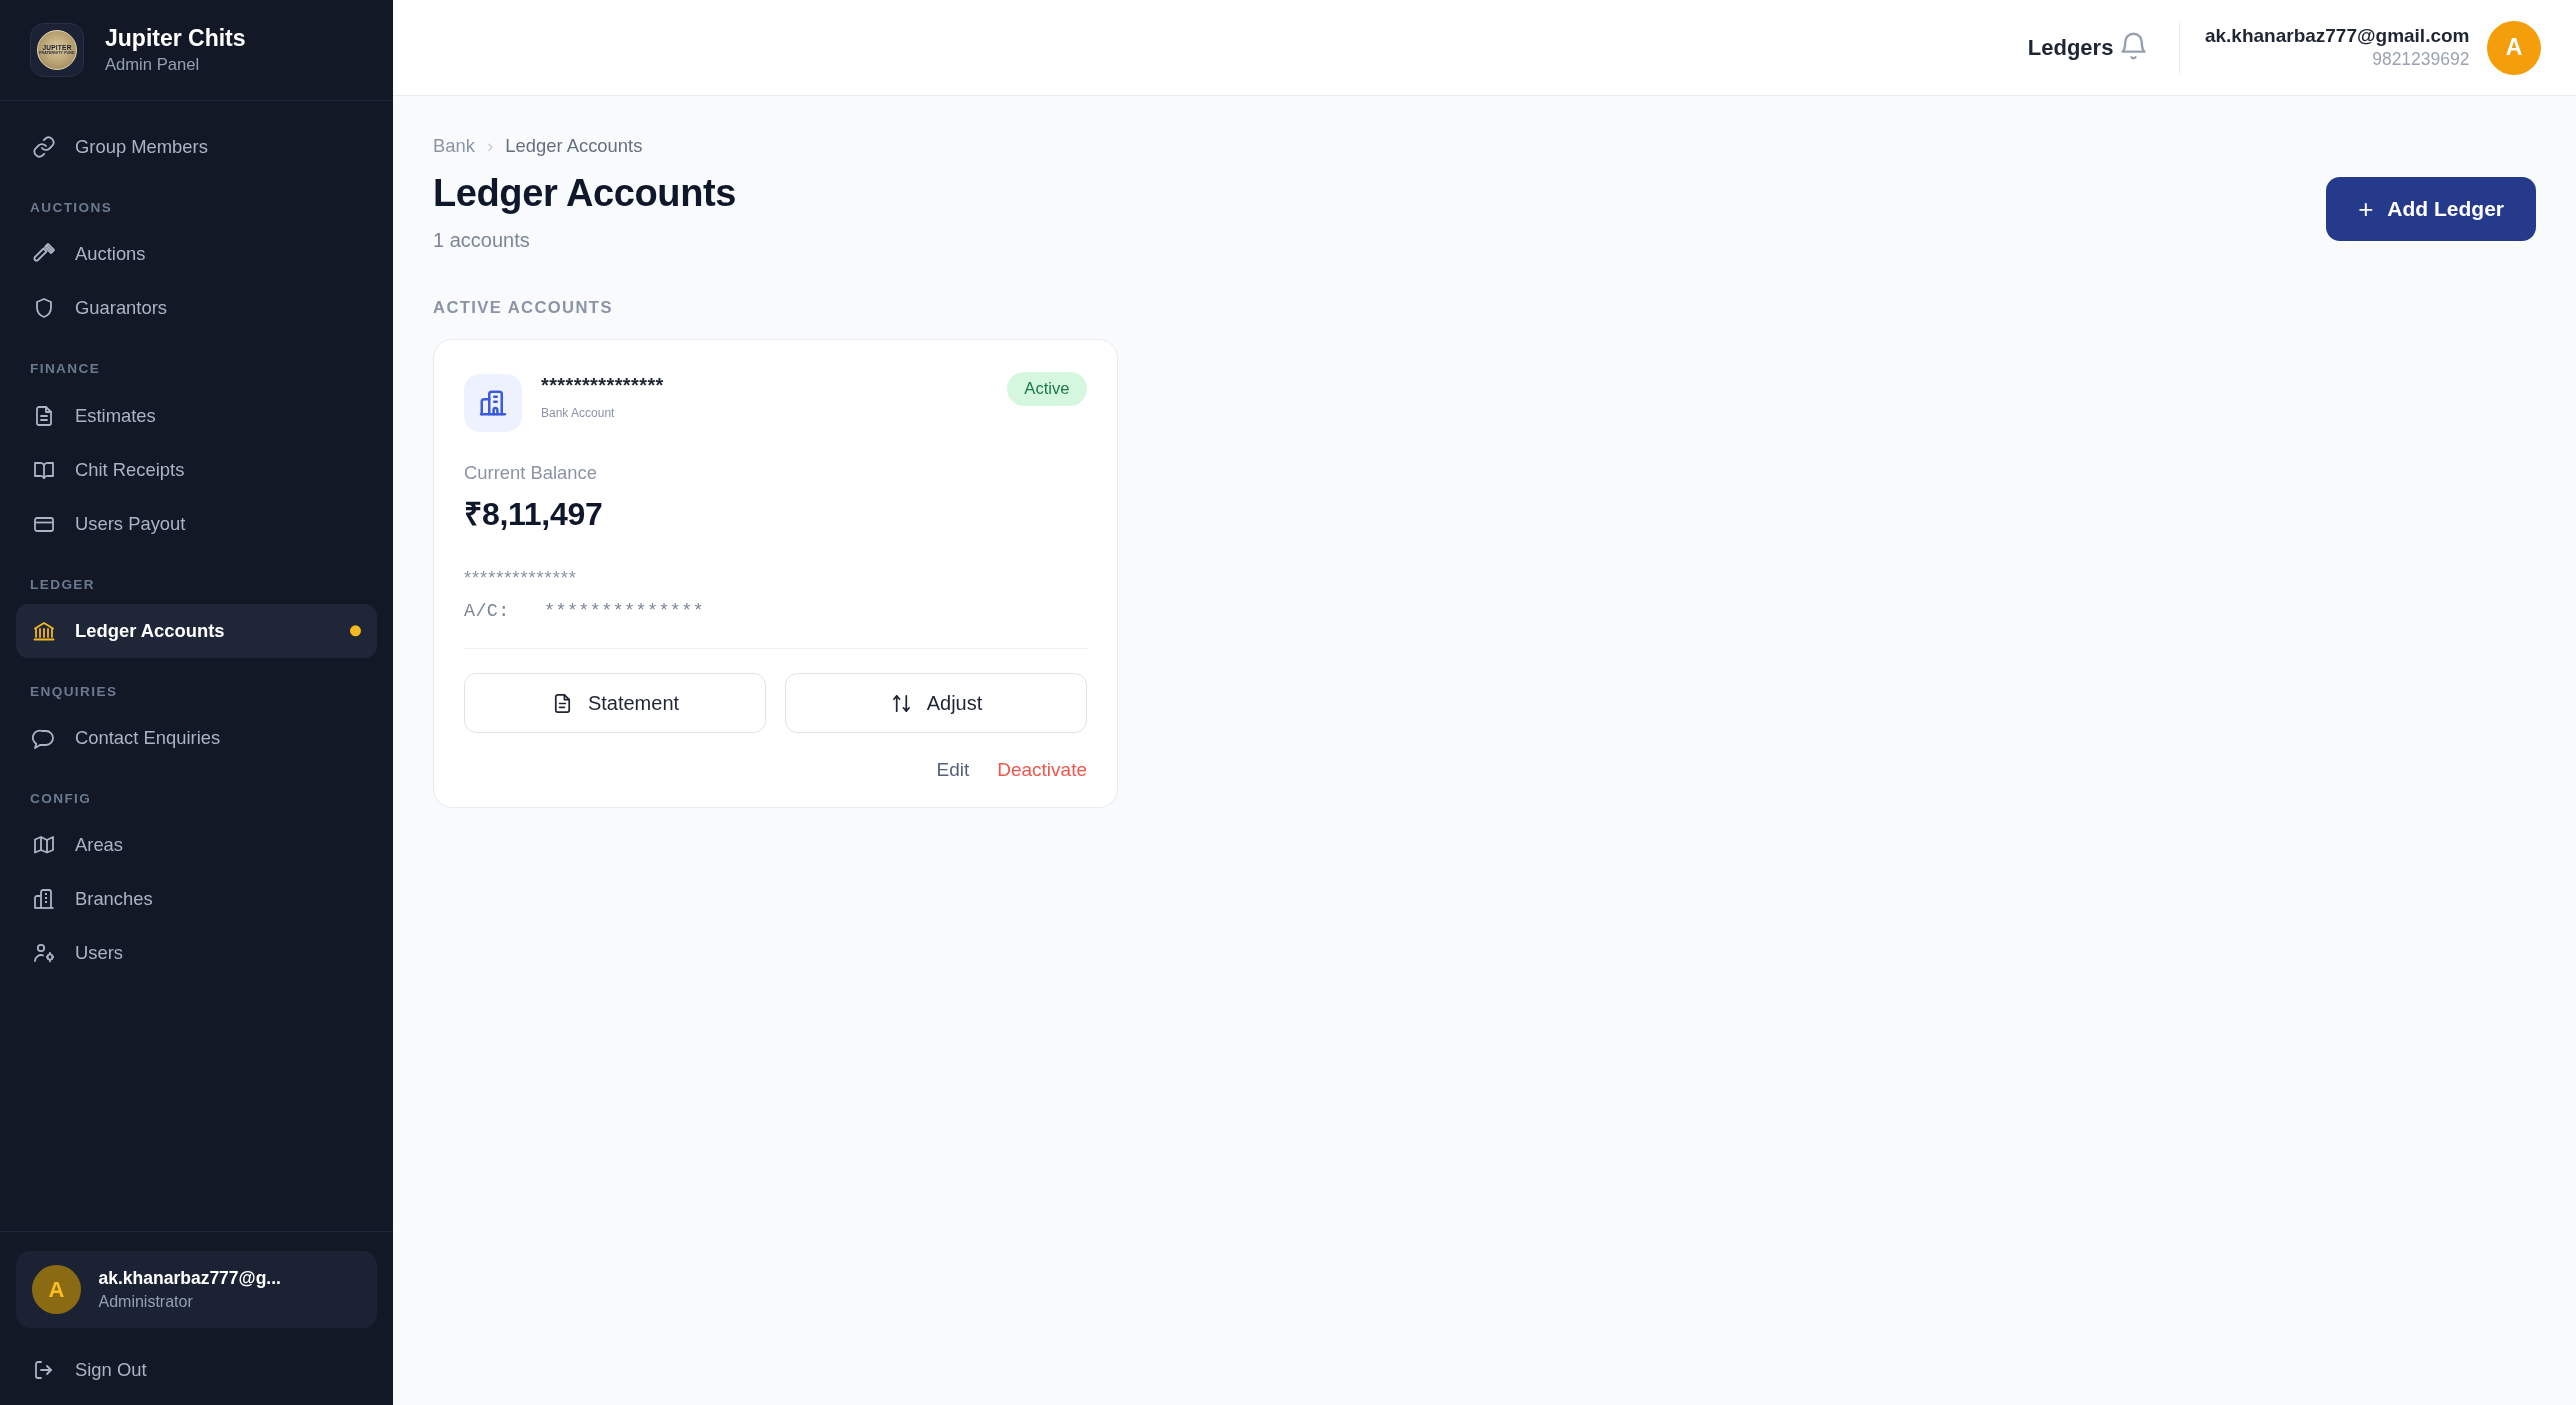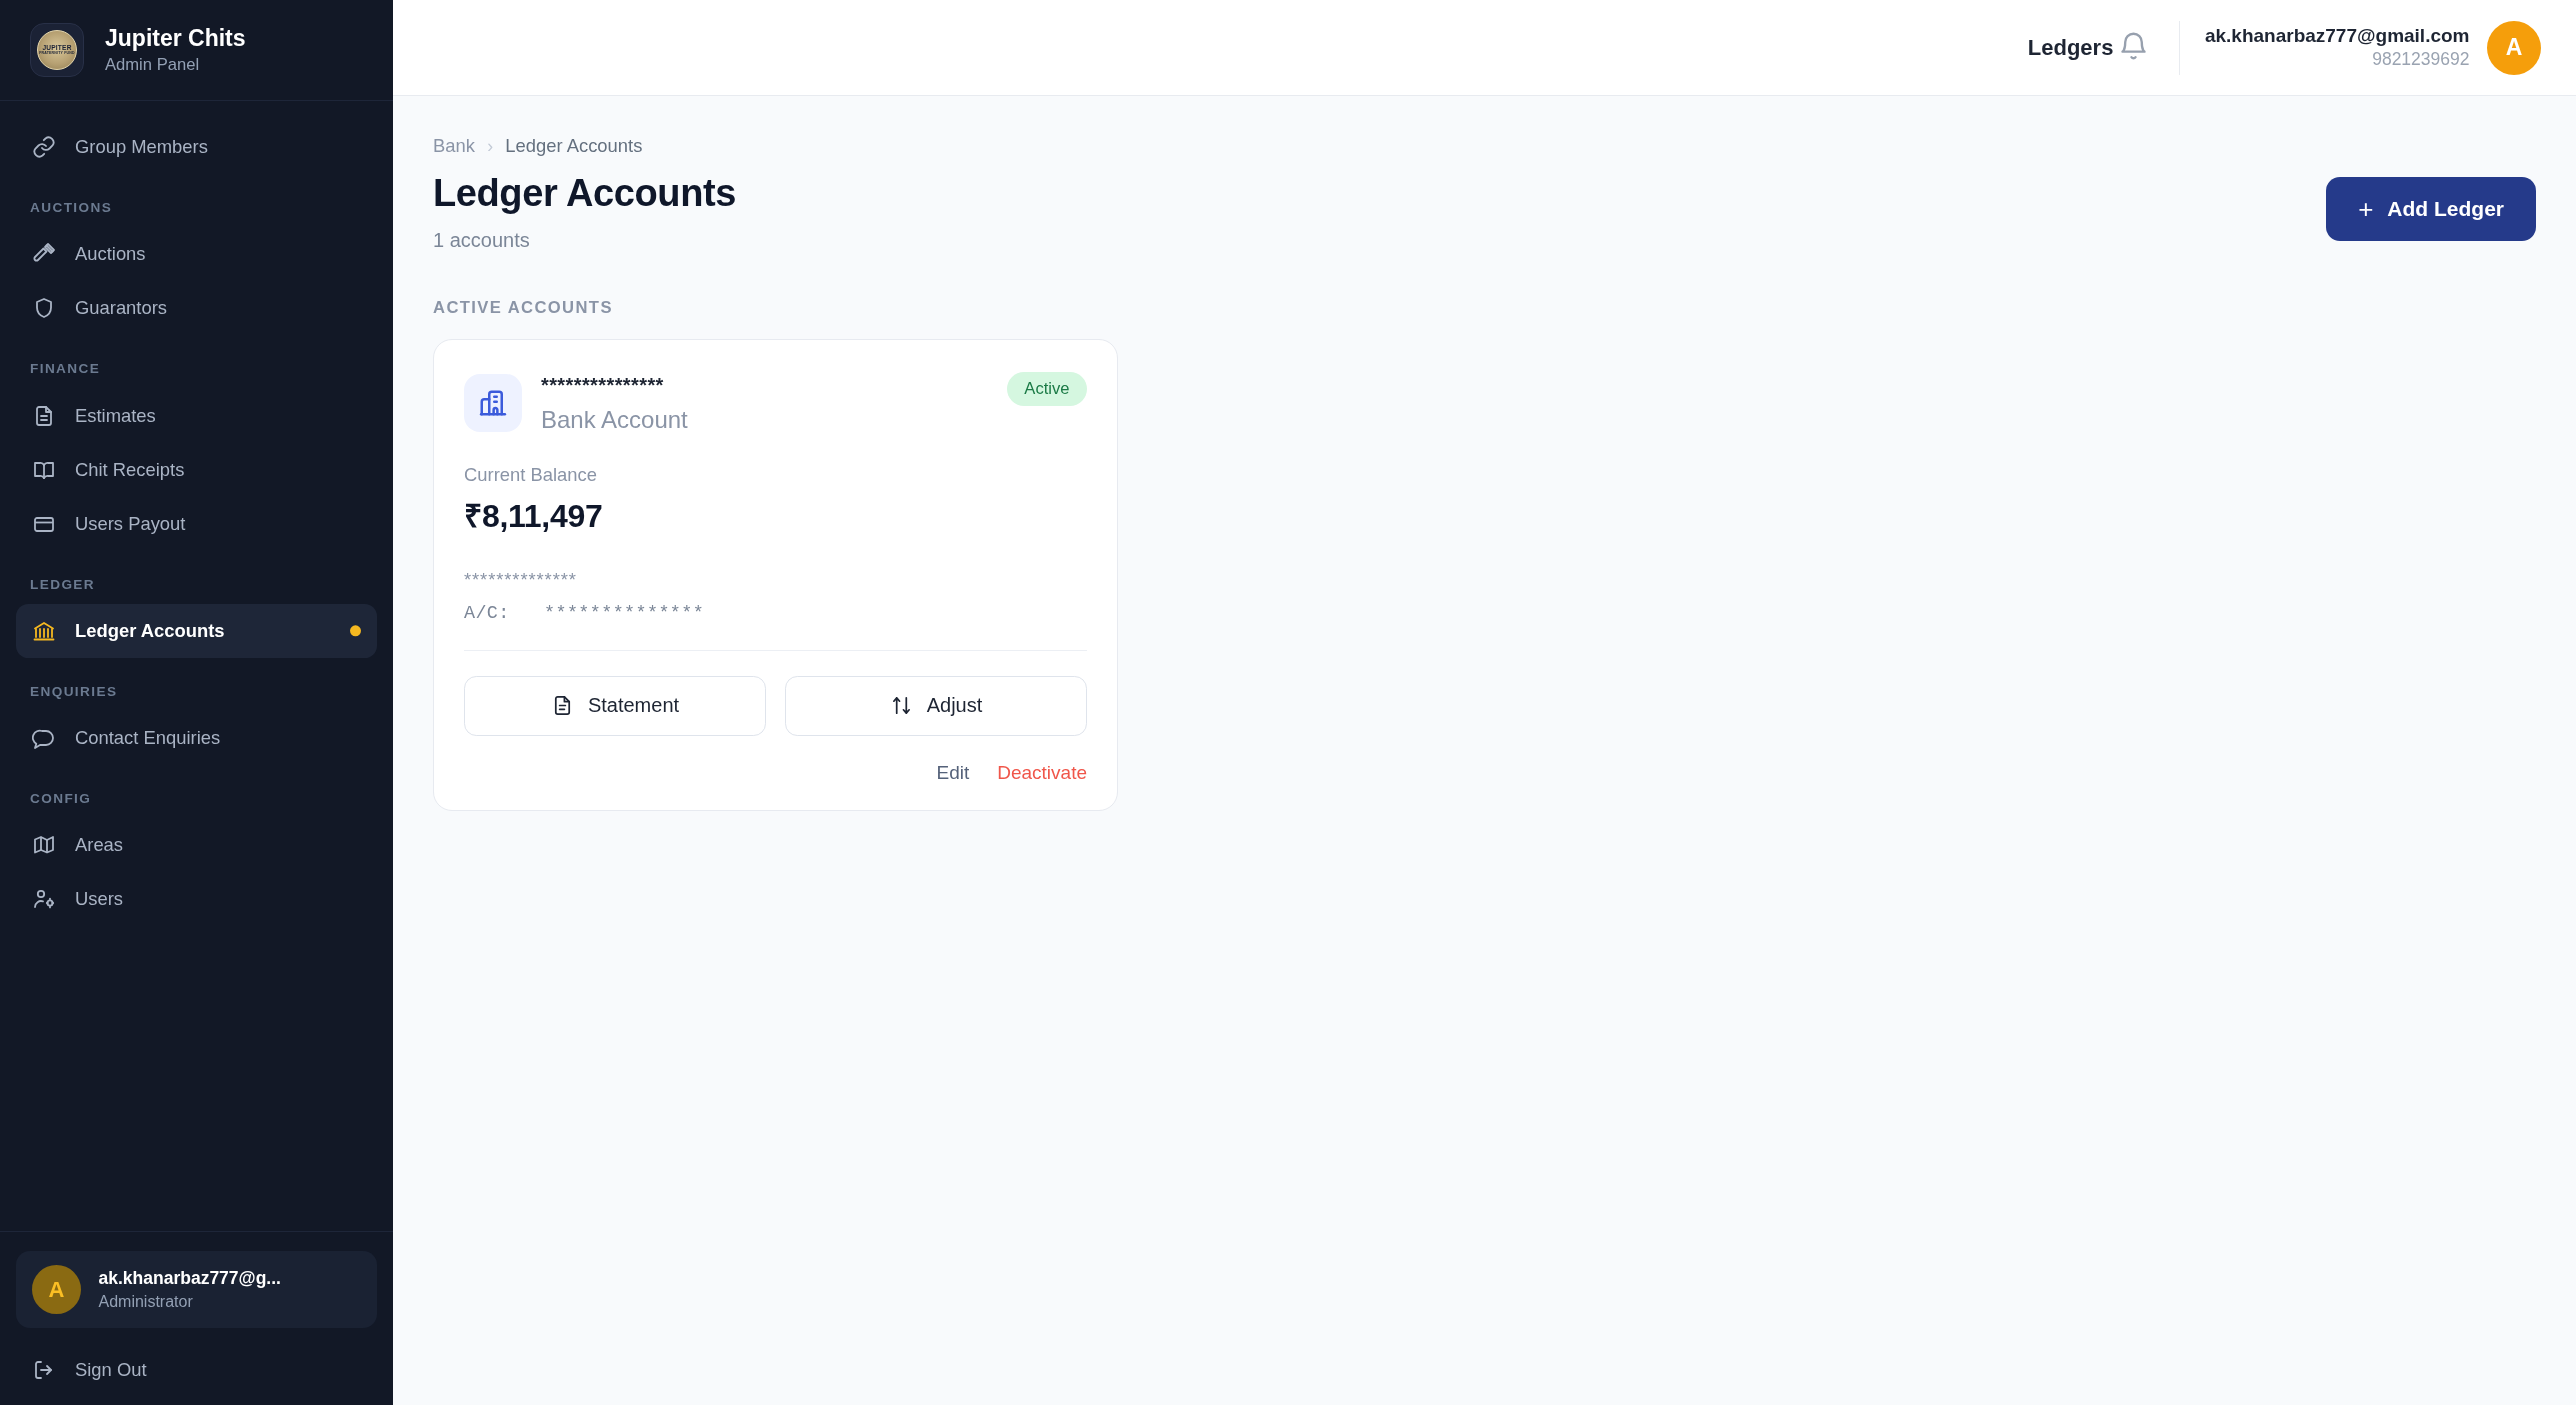--- a/index.html
+++ b/index.html
@@ -150,21 +150,21 @@
   }
   .card-top { display: flex; align-items: flex-start; justify-content: space-between; }
   .card-id { display: flex; align-items: flex-start; gap: 19px; }
   .bank-ic {
     width: 58px; height: 58px; flex: 0 0 58px; border-radius: 16px;
     background: #eef2ff; display: flex; align-items: center; justify-content: center;
     color: #3b5bdb; margin-top: 1.8px;
   }
   .bank-ic svg { width: 30px; height: 30px; display: block; }
   .card-name { font-size: 20px; font-weight: bold; color: #1e2533; letter-spacing: 0.4px; line-height: 1.3; }
-  .card-type { font-size: 24px; color: #8a94a6; margin-top: 8px; }
+  .card-type { font-size: 12px; color: #8a94a6; margin-top: 8px; }
   .badge {
     background: #d5f7e0; color: #1b7a46; font-size: 16.6px;
     border-radius: 875px; padding: 7px 17.5px; white-space: nowrap;
   }
   .bal-label { font-size: 18.4px; color: #8a94a6; margin-top: 30px; }
   .bal-value { font-size: 32px; font-weight: bold; color: #0f172a; margin-top: 7px; letter-spacing: -0.3px; }
   .masked-line { font-size: 18.4px; color: #8a94a6; margin-top: 33px; letter-spacing: 0.9px; }
   .ac-line {
     font-family: "Liberation Mono", "DejaVu Sans Mono", monospace;
     font-size: 18.4px; color: #7b8697; margin-top: 12.3px; letter-spacing: 0.4px;
@@ -291,20 +291,31 @@
 
       <div class="sb-section-label">CONFIG</div>
       <div class="sb-item">
         <span class="ic">
           <svg viewBox="0 0 24 24" fill="none" stroke="currentColor" stroke-width="1.8" stroke-linejoin="round">
               <path d="M9 4L3 6.5v13L9 17l6 2.5 6-2.5v-13L15 7z"></path>
               <path d="M9 4v13M15 7v12.5"></path>
             </svg>
         </span>
         <span class="lbl">Areas</span>
+      </div>
+      <div class="sb-item">
+        <span class="ic">
+          <svg viewBox="0 0 24 24" fill="none" stroke="currentColor" stroke-width="1.8" stroke-linejoin="round">
+              <path d="M9 21V5a2 2 0 0 1 2-2h6a2 2 0 0 1 2 2v16"></path>
+              <path d="M9 9H5a2 2 0 0 0-2 2v10"></path>
+              <path d="M2.5 21h19"></path>
+              <path d="M13 7h2M13 11h2M13 15h2"></path>
+            </svg>
+        </span>
+        <span class="lbl">Branches</span>
       </div>
       <div class="sb-item">
         <span class="ic">
           <svg viewBox="0 0 24 24" fill="none" stroke="currentColor" stroke-width="1.8" stroke-linecap="round" stroke-linejoin="round">
               <circle cx="9" cy="7" r="3.2"></circle>
               <path d="M3 20a6 6 0 0 1 8-5.6"></path>
               <circle cx="18" cy="16" r="2.6"></circle>
               <path d="M18 12.6v-1M18 20.4v-1M21.2 16h-1M15.8 16h-1"></path>
             </svg>
         </span>

